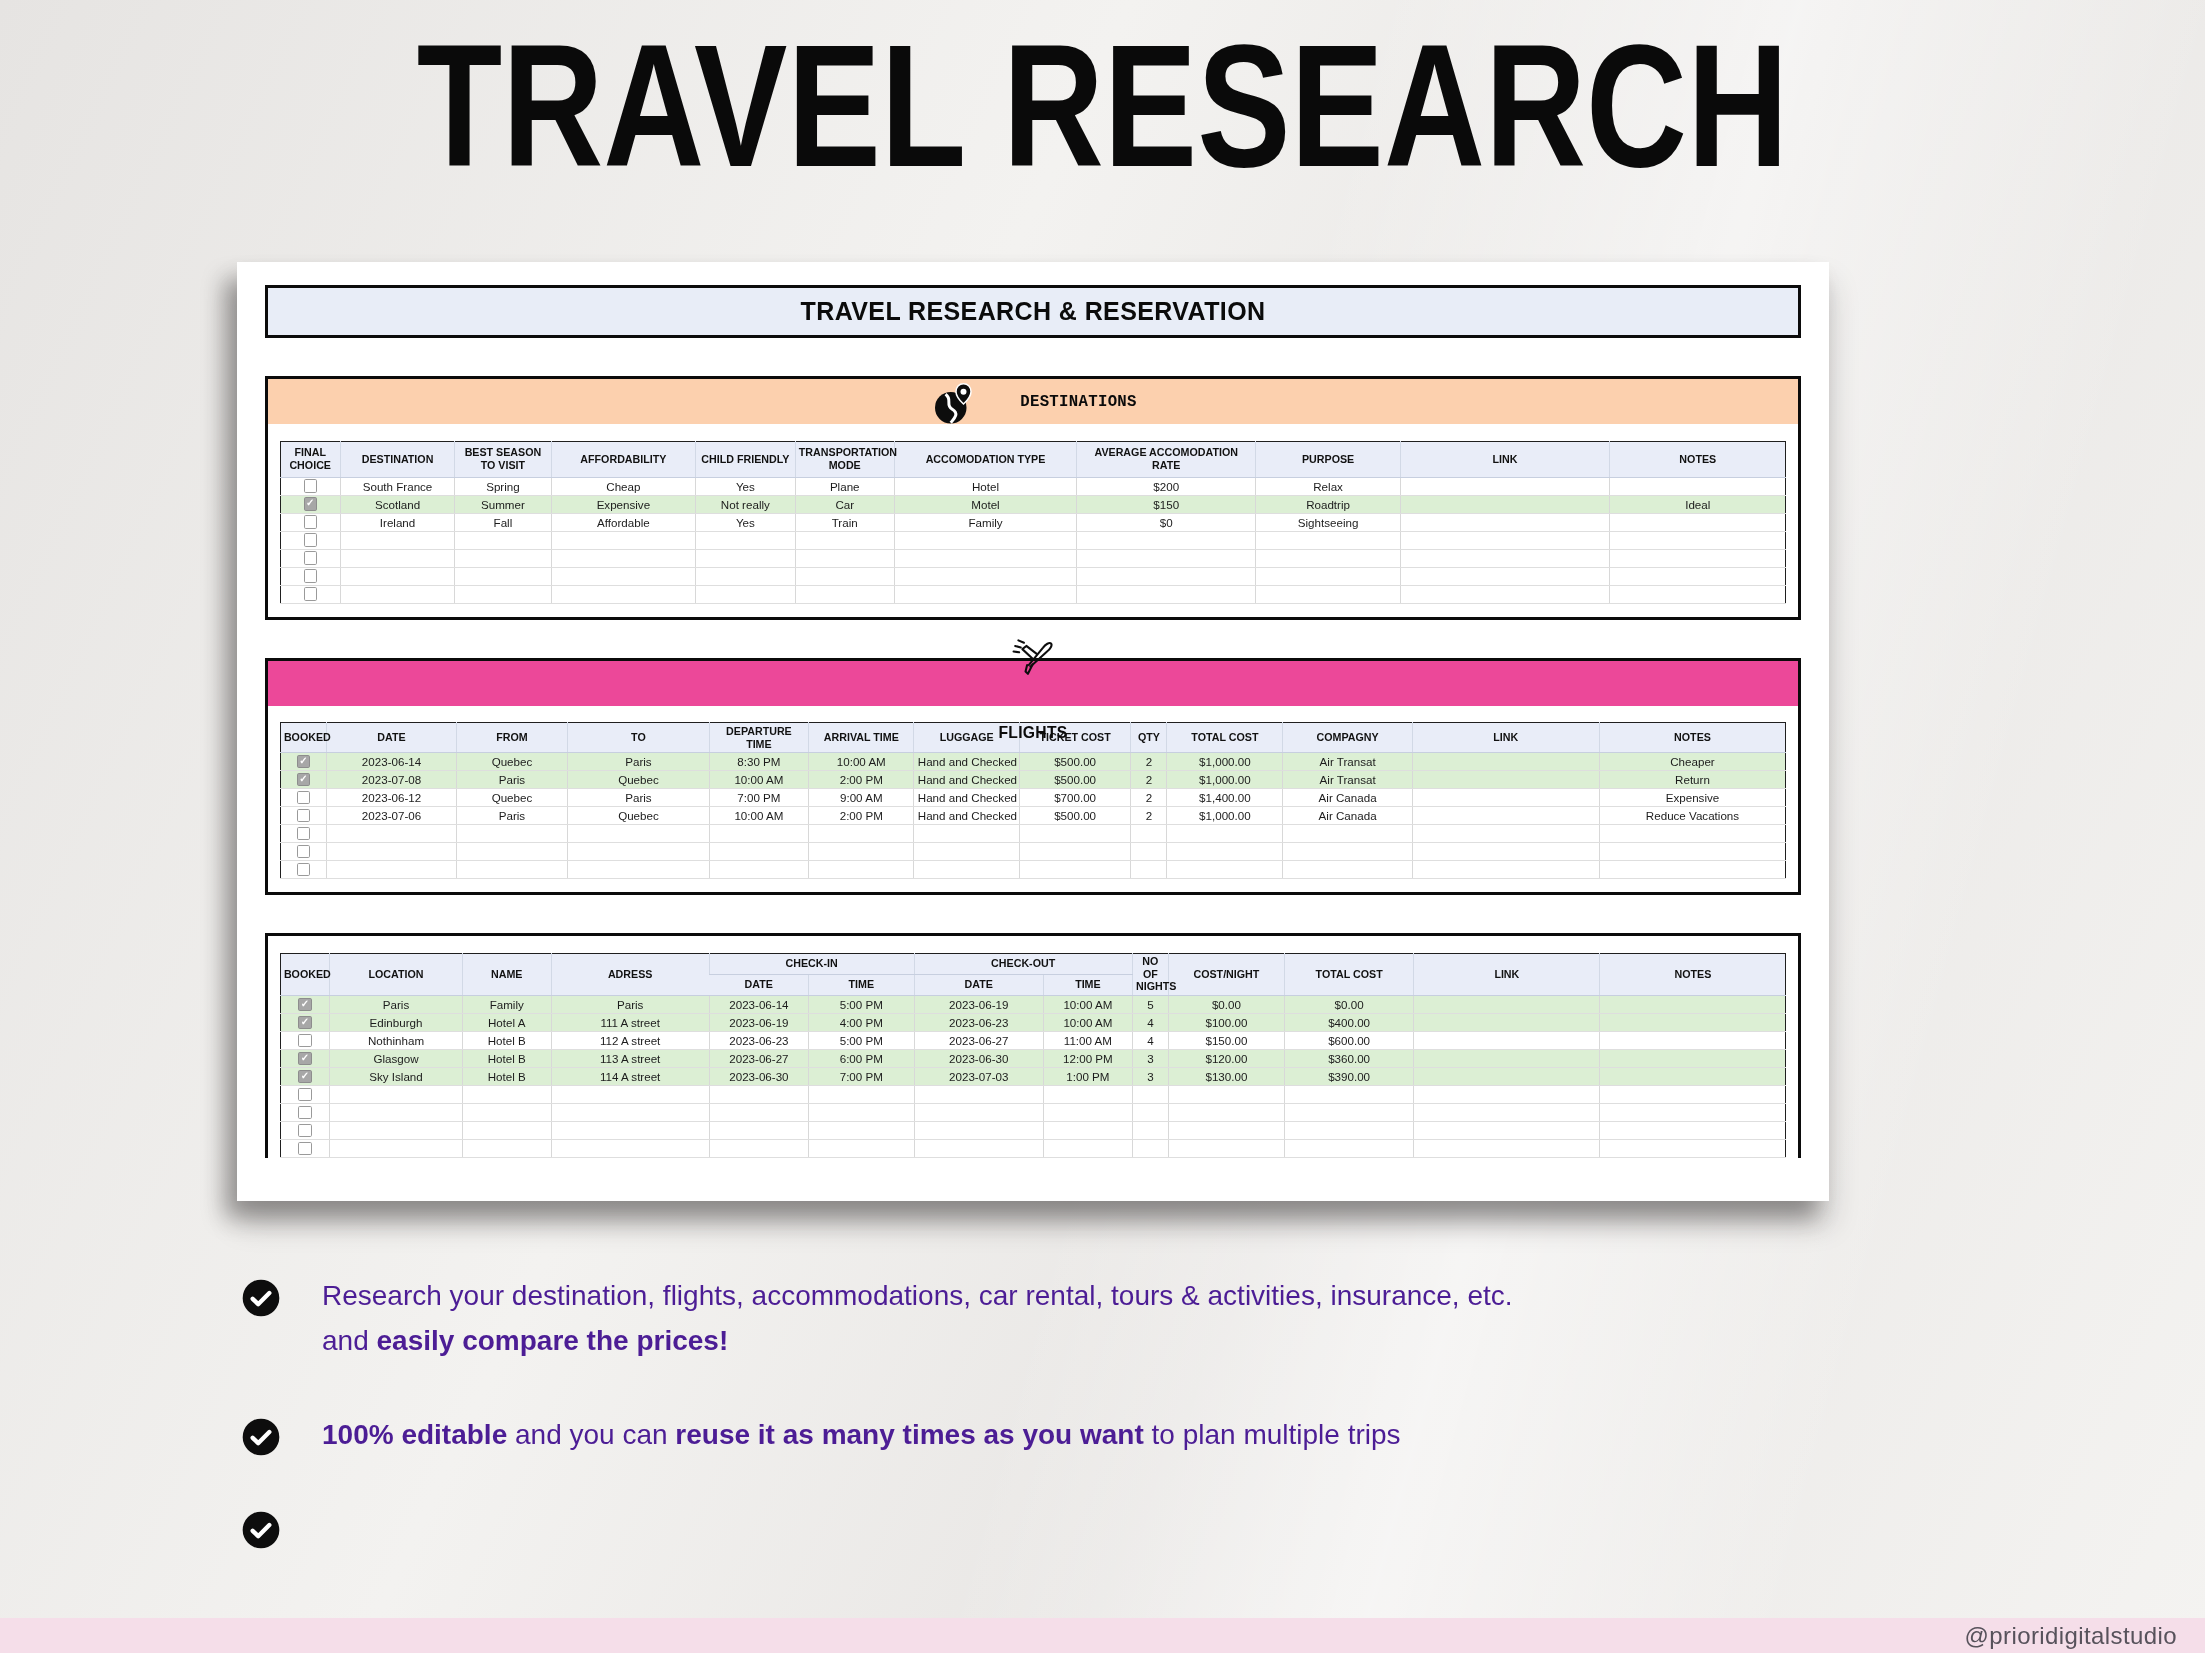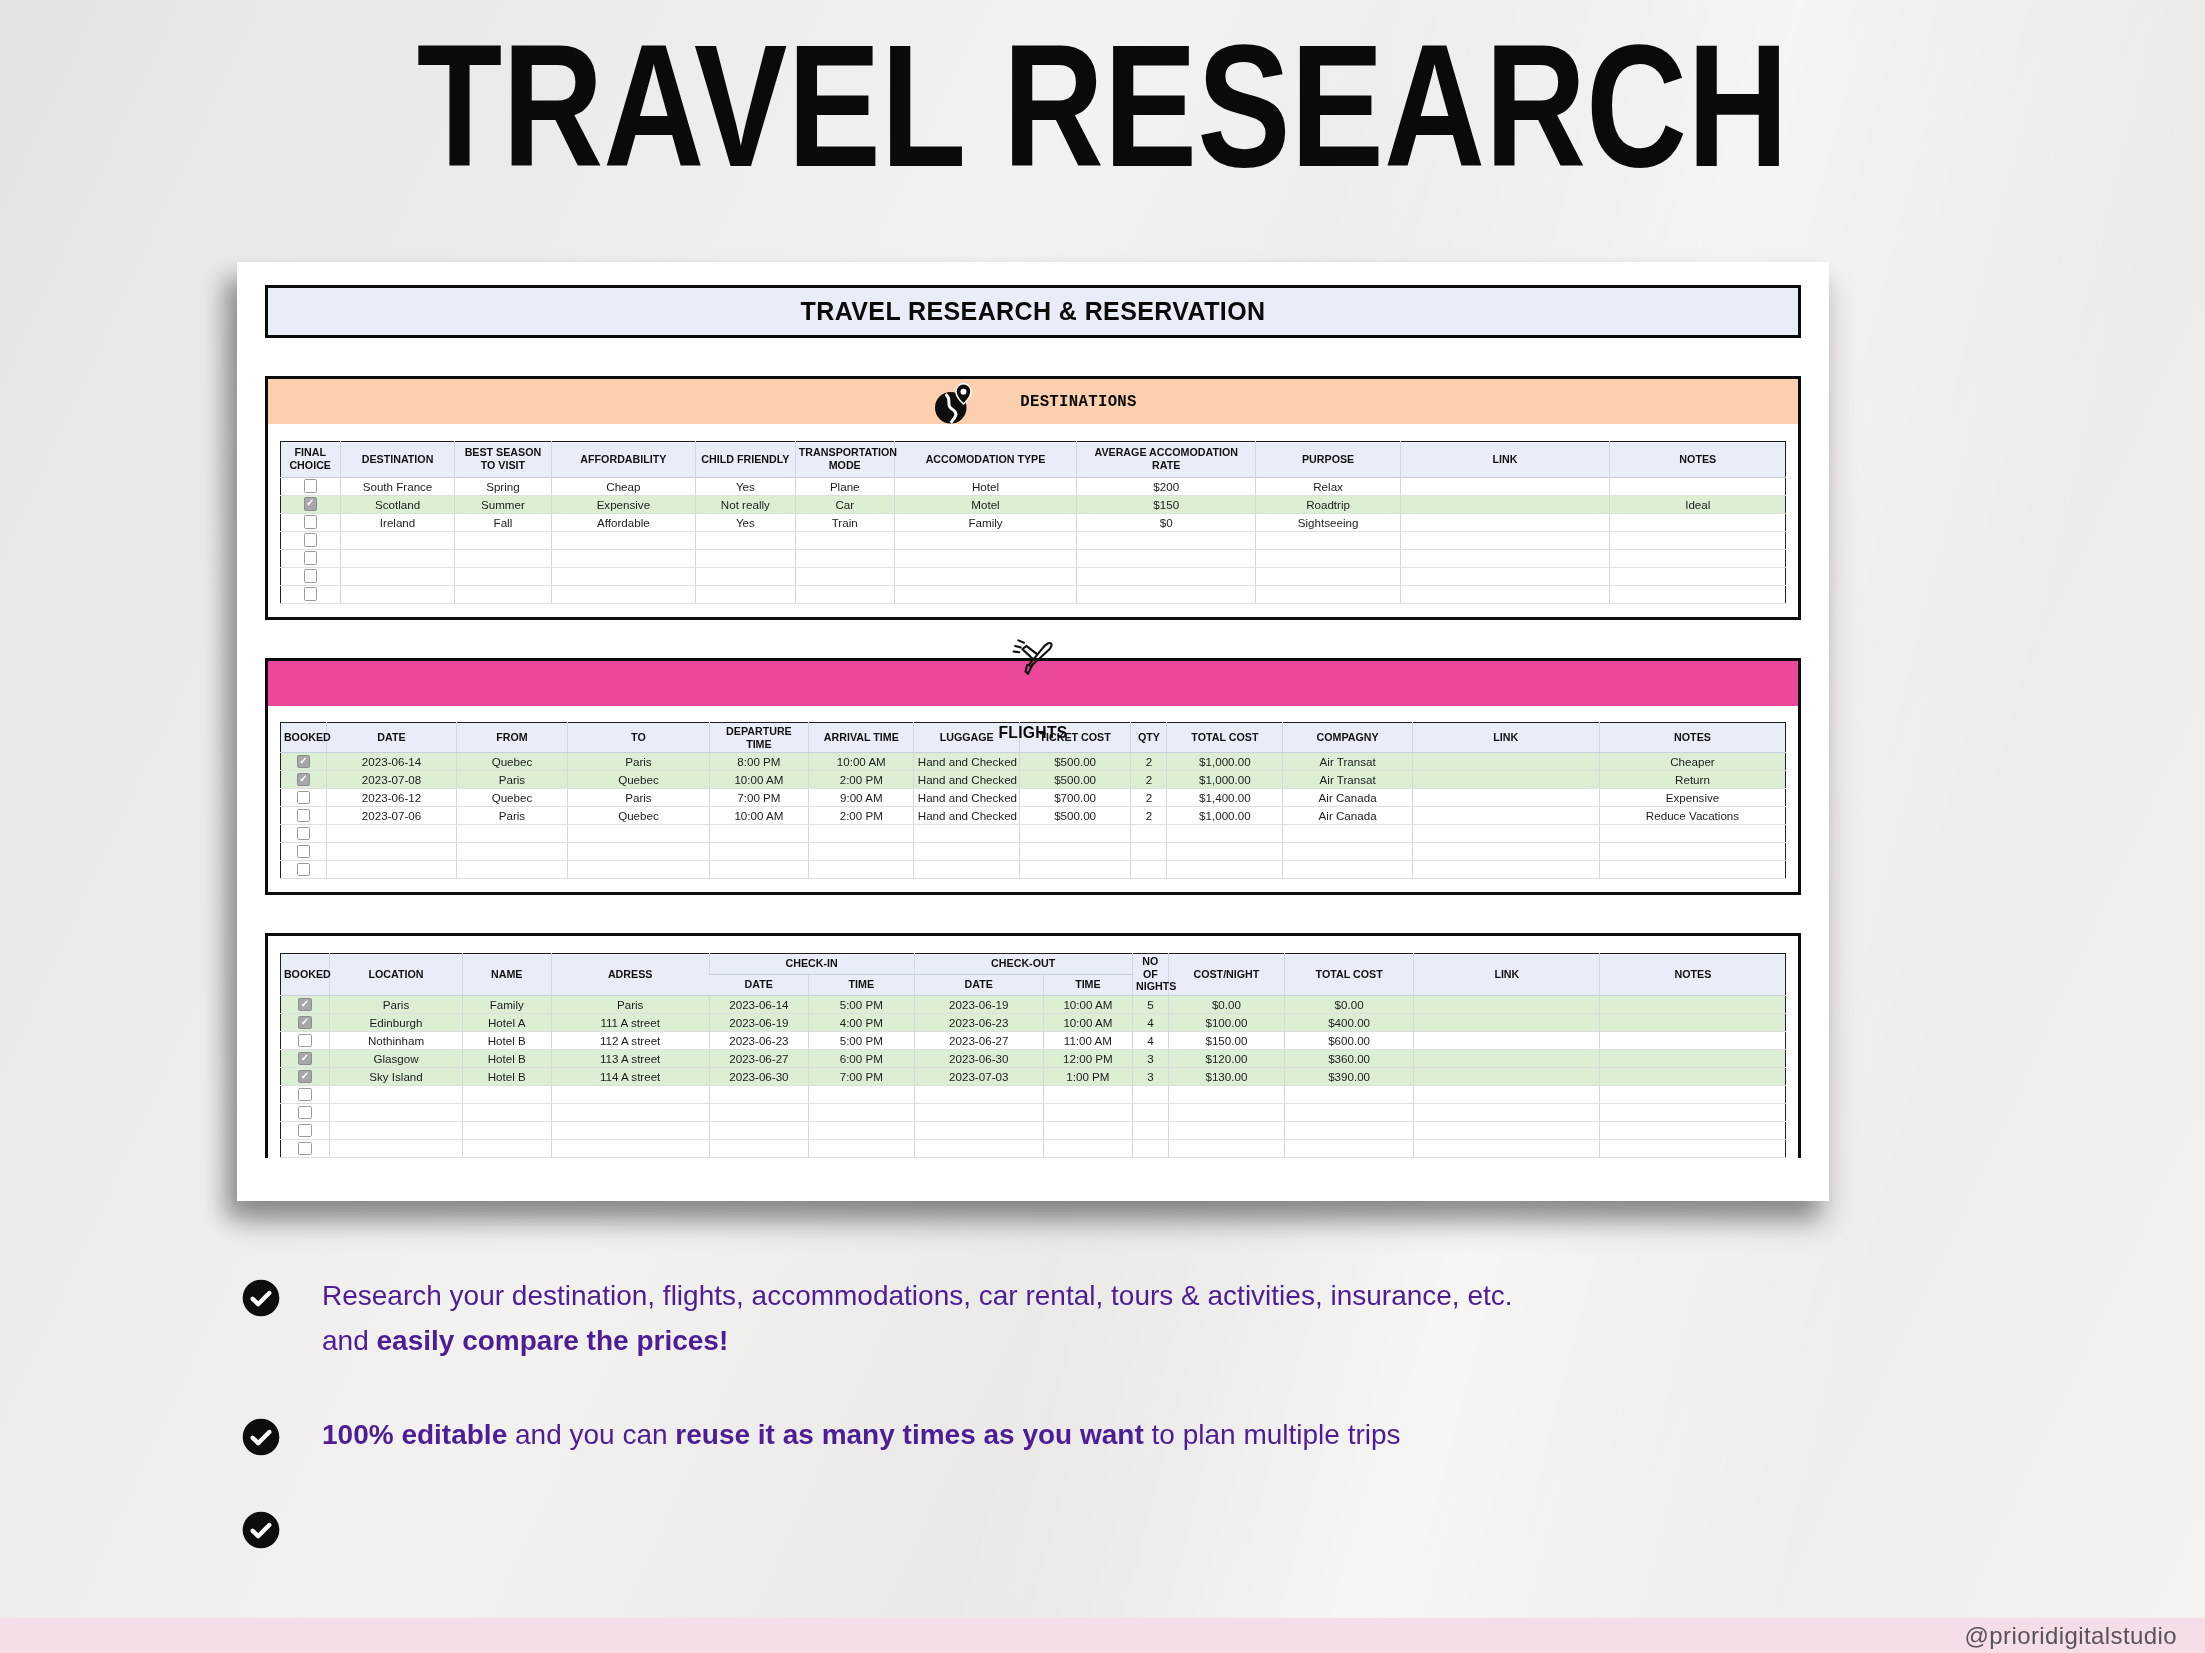--- a/index.html
+++ b/index.html
@@ -299,21 +299,21 @@
           </tr>
         </thead>
         <tbody>
             <tr class="hl">
               <td>
                 <div class="cb on">✓</div>
               </td>
               <td>2023-06-14</td>
               <td>Quebec</td>
               <td>Paris</td>
-              <td>8:00 PM</td>
+              <td>8:30 PM</td>
               <td>10:00 AM</td>
               <td>Hand and Checked</td>
               <td>$500.00</td>
               <td>2</td>
               <td>$1,000.00</td>
               <td>Air Transat</td>
               <td></td>
               <td>Cheaper</td>
             </tr>
             <tr class="hl">

